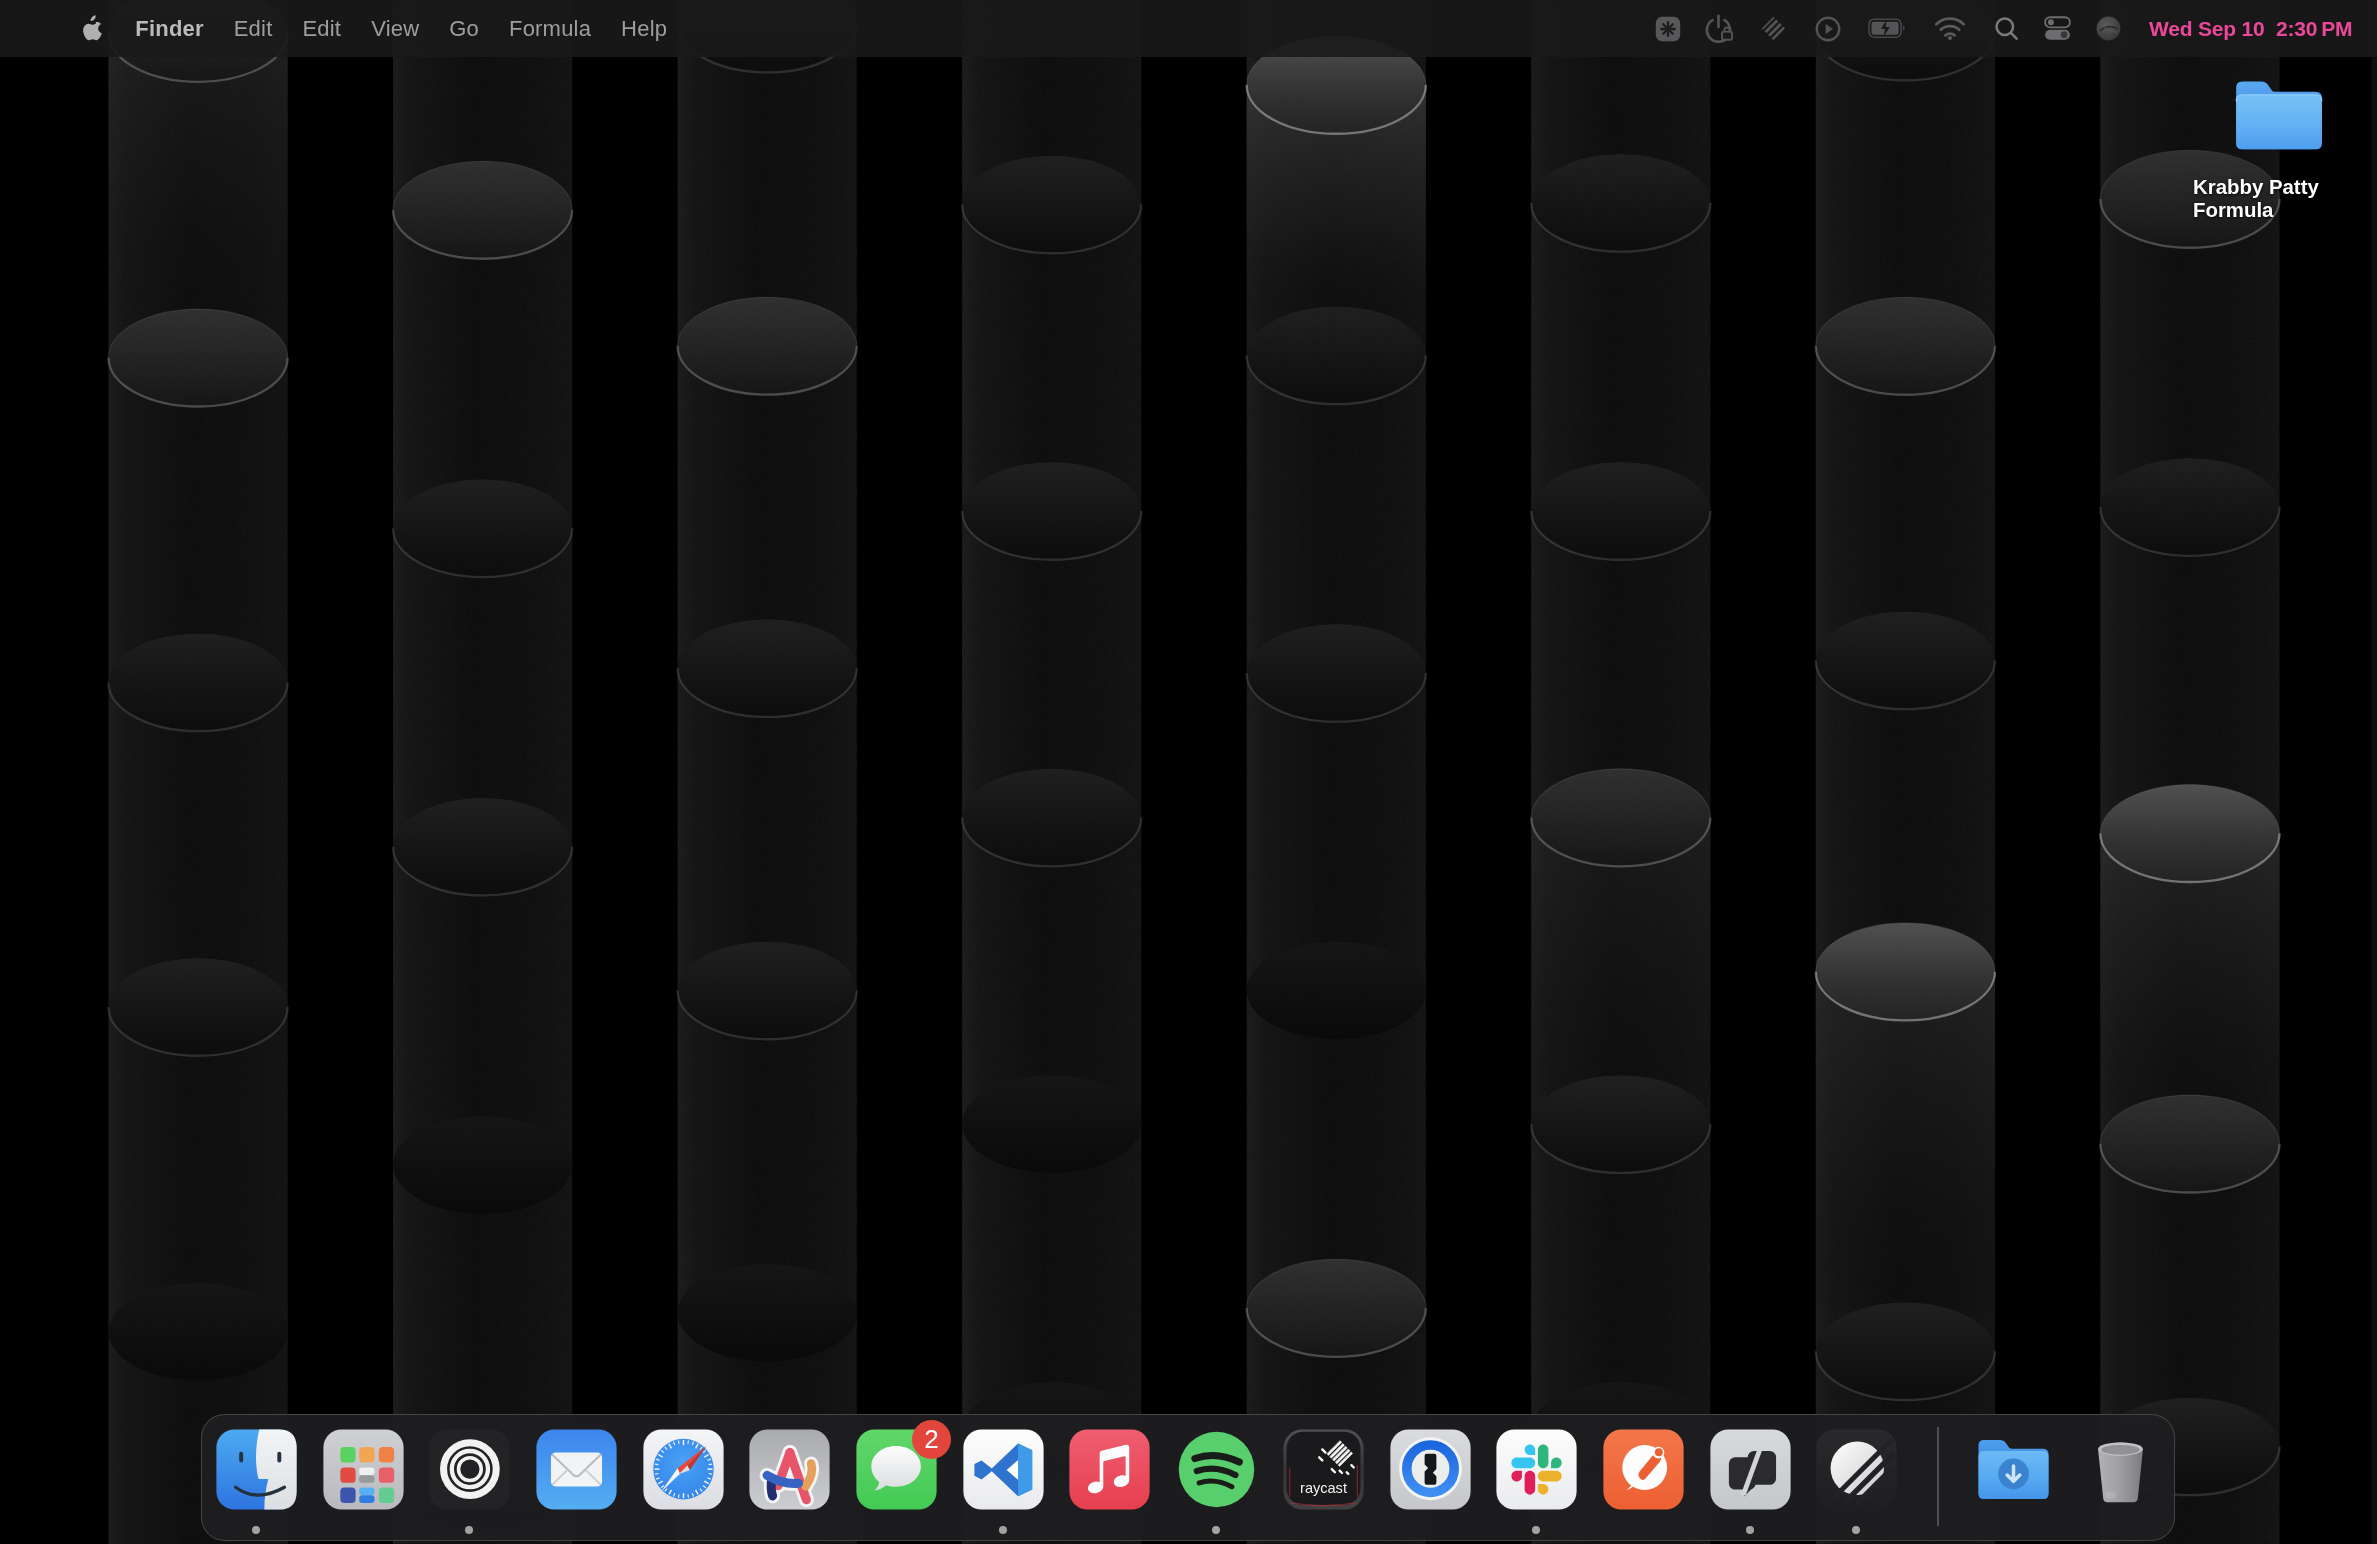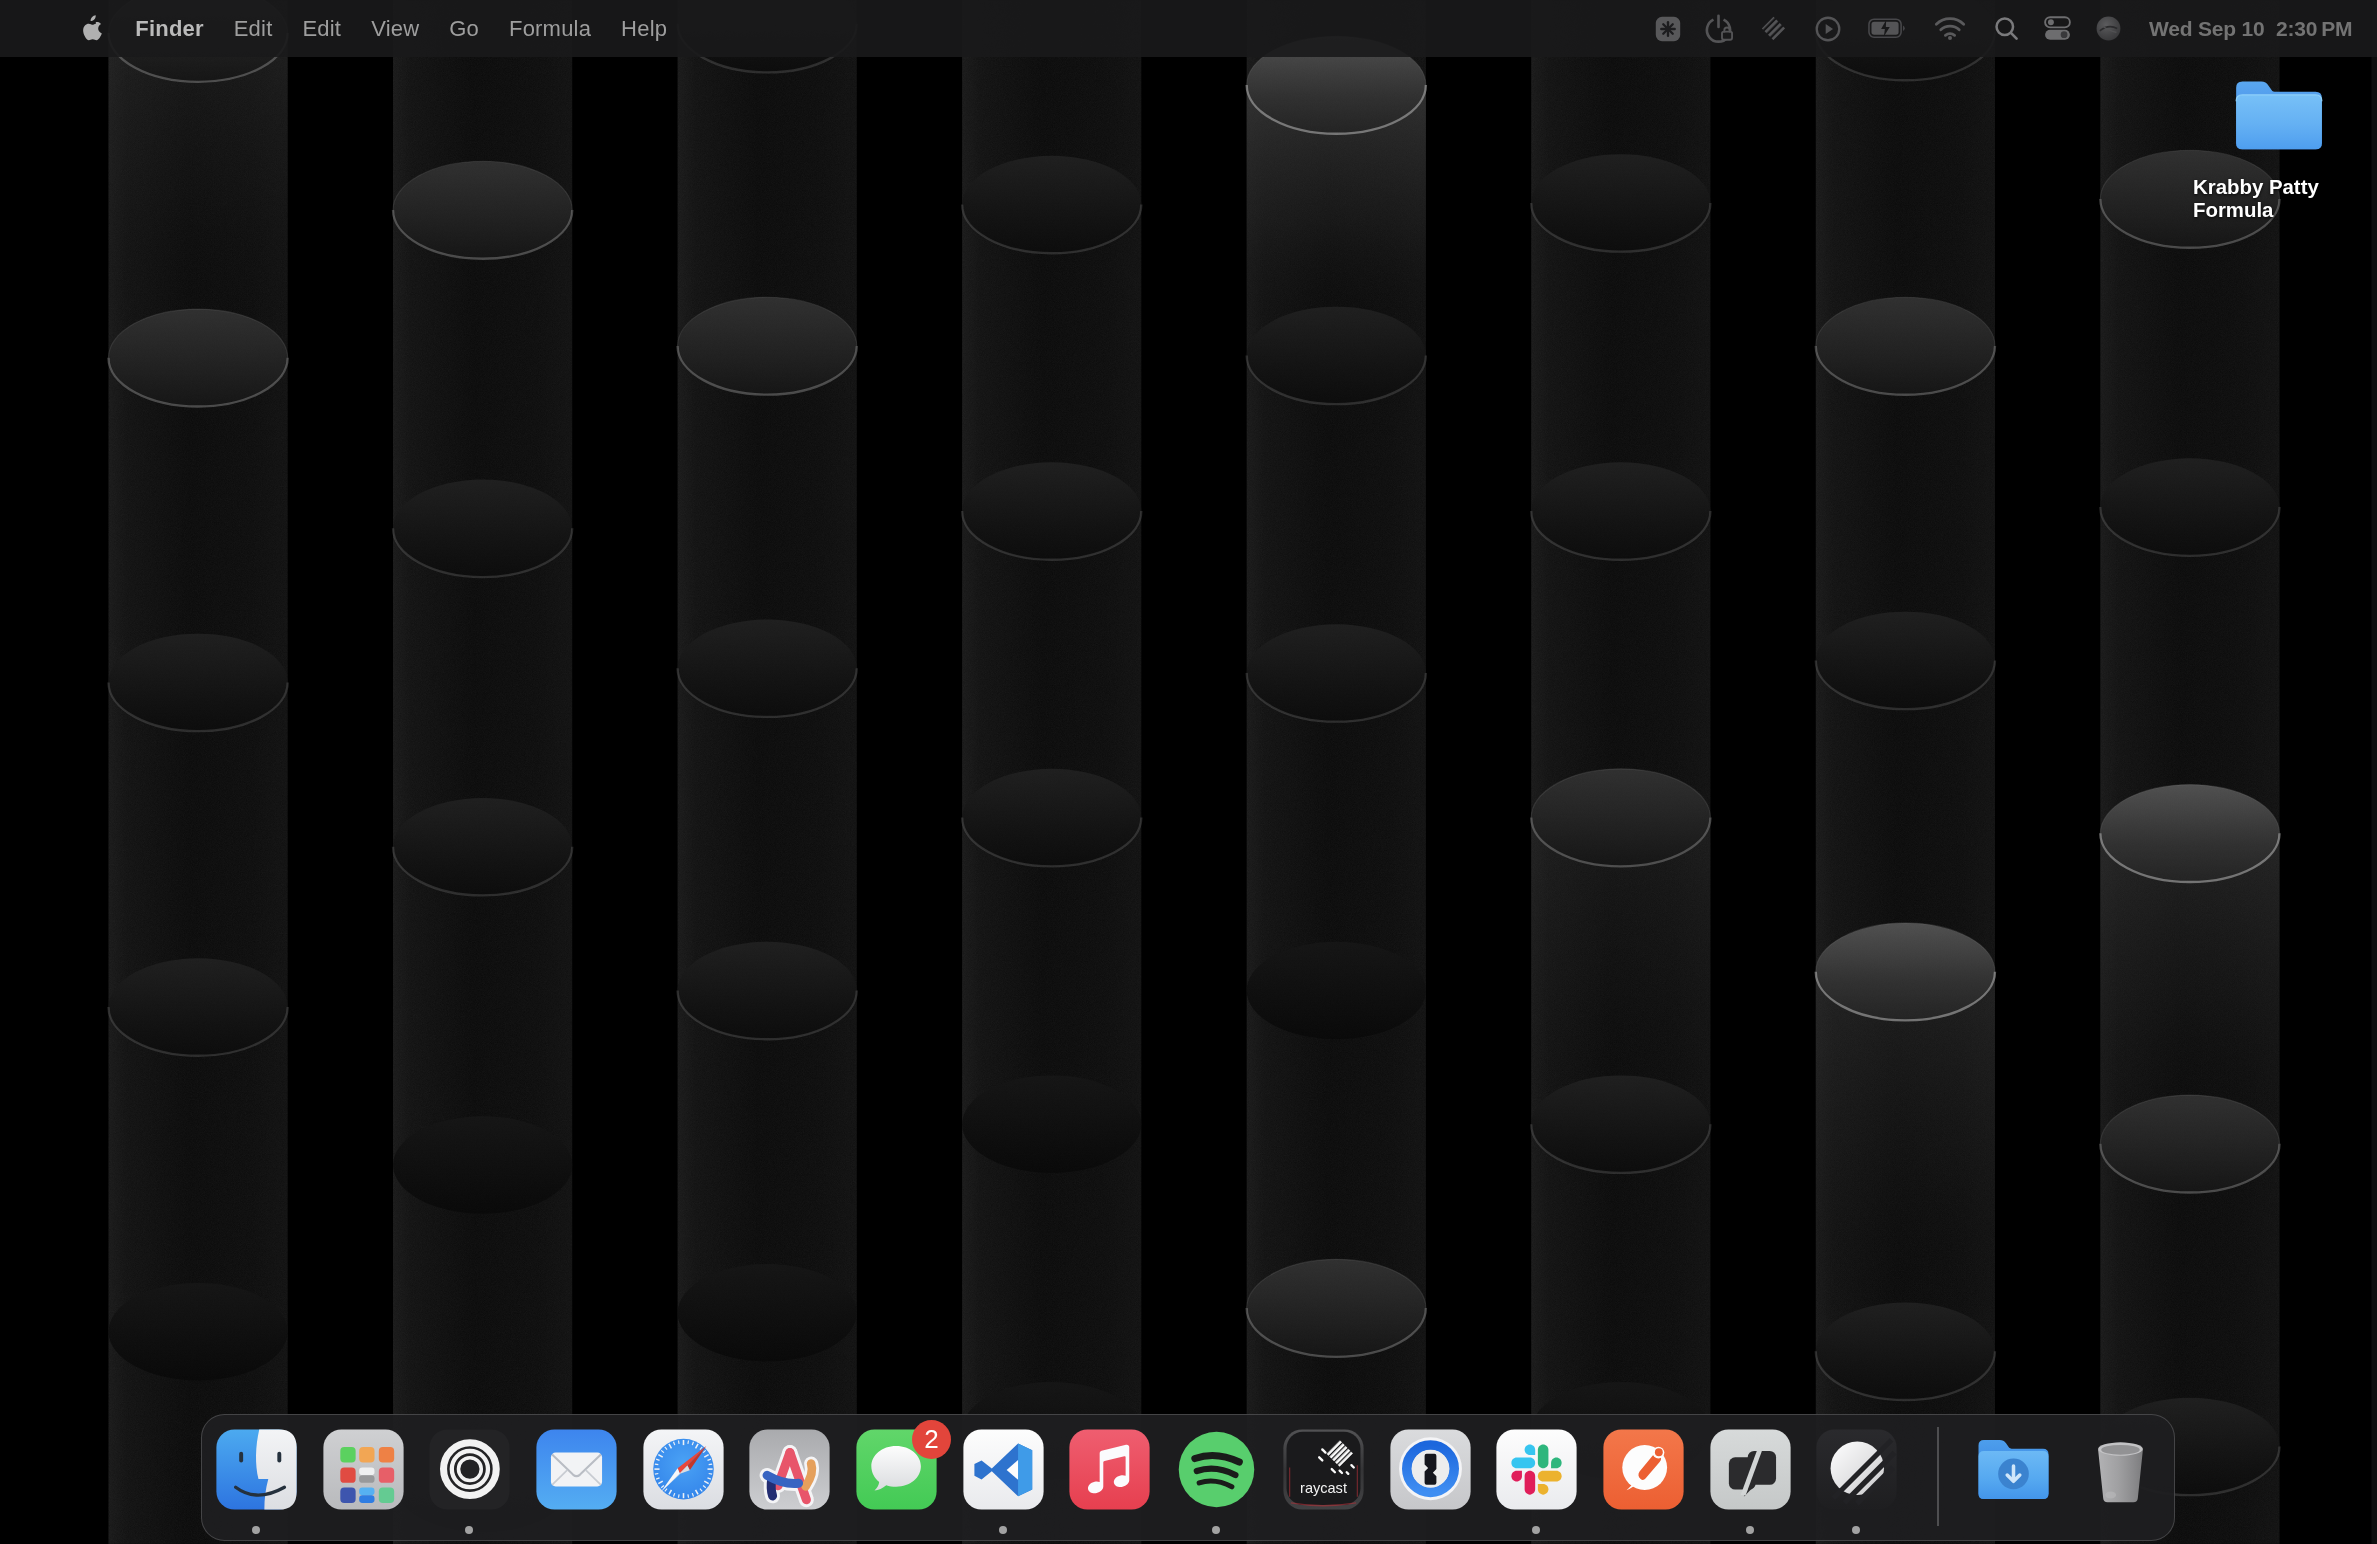--- a/index.html
+++ b/index.html
@@ -5,21 +5,21 @@
   html,body{margin:0;padding:0;background:#000;}
   body{width:2377px;height:1544px;overflow:hidden;position:relative;font-family:"Liberation Sans",sans-serif;}
   .mitem,.clock,#desklabel{opacity:0.999;}
   #wall{position:absolute;left:0;top:0;width:2377px;height:1544px;}
   #menubar{position:absolute;left:0;top:0;width:2377px;height:57px;background:rgba(26,26,27,0.90);}
   #menubar .left{position:absolute;left:0;top:0;display:flex;align-items:center;height:57px;margin-left:48px;}
   .mitem{color:#9e9e9e;font-size:22px;padding:0 15px;letter-spacing:0.2px;}
   .mitem.bold{font-weight:bold;color:#bababa;padding:0 15px;}
   #applelogo{margin-left:32px;margin-right:17.3px;height:27.5px;width:23px;}
   .sico{position:absolute;top:0;height:57px;display:flex;align-items:center;}
-  .clock{position:absolute;top:0;height:57px;line-height:57px;color:#737373;font-size:21px;font-weight:bold;letter-spacing:-0.2px;}
+  .clock{position:absolute;top:0;height:57px;line-height:57px;color:#ec4899;font-size:21px;font-weight:bold;letter-spacing:-0.2px;}
   #deskfolder{position:absolute;left:2233px;top:76px;width:92px;height:78px;}
   #desklabel{position:absolute;left:2193px;top:176px;width:170px;color:#fff;font-size:20.4px;line-height:23px;font-weight:bold;text-shadow:0 0.8px 3.1px rgba(0,0,0,0.9);}
   #dock{position:absolute;left:201px;top:1414px;width:1974px;height:127px;background:rgba(30,30,32,0.93);border:0.8px solid rgba(118,118,120,0.45);box-sizing:border-box;border-radius:23.6px;}
   .dicon{position:absolute;top:1429px;width:81px;height:81px;}
   .dot{position:absolute;top:1526px;width:7.9px;height:7.9px;border-radius:50%;background:#a2a2a2;}
   #divider{position:absolute;left:1937px;top:1427px;width:1.6px;height:99px;background:rgba(255,255,255,0.22);}
 </style>
 </head>
 <body>
 <svg id="wall" viewBox="0 0 3024 1964">

